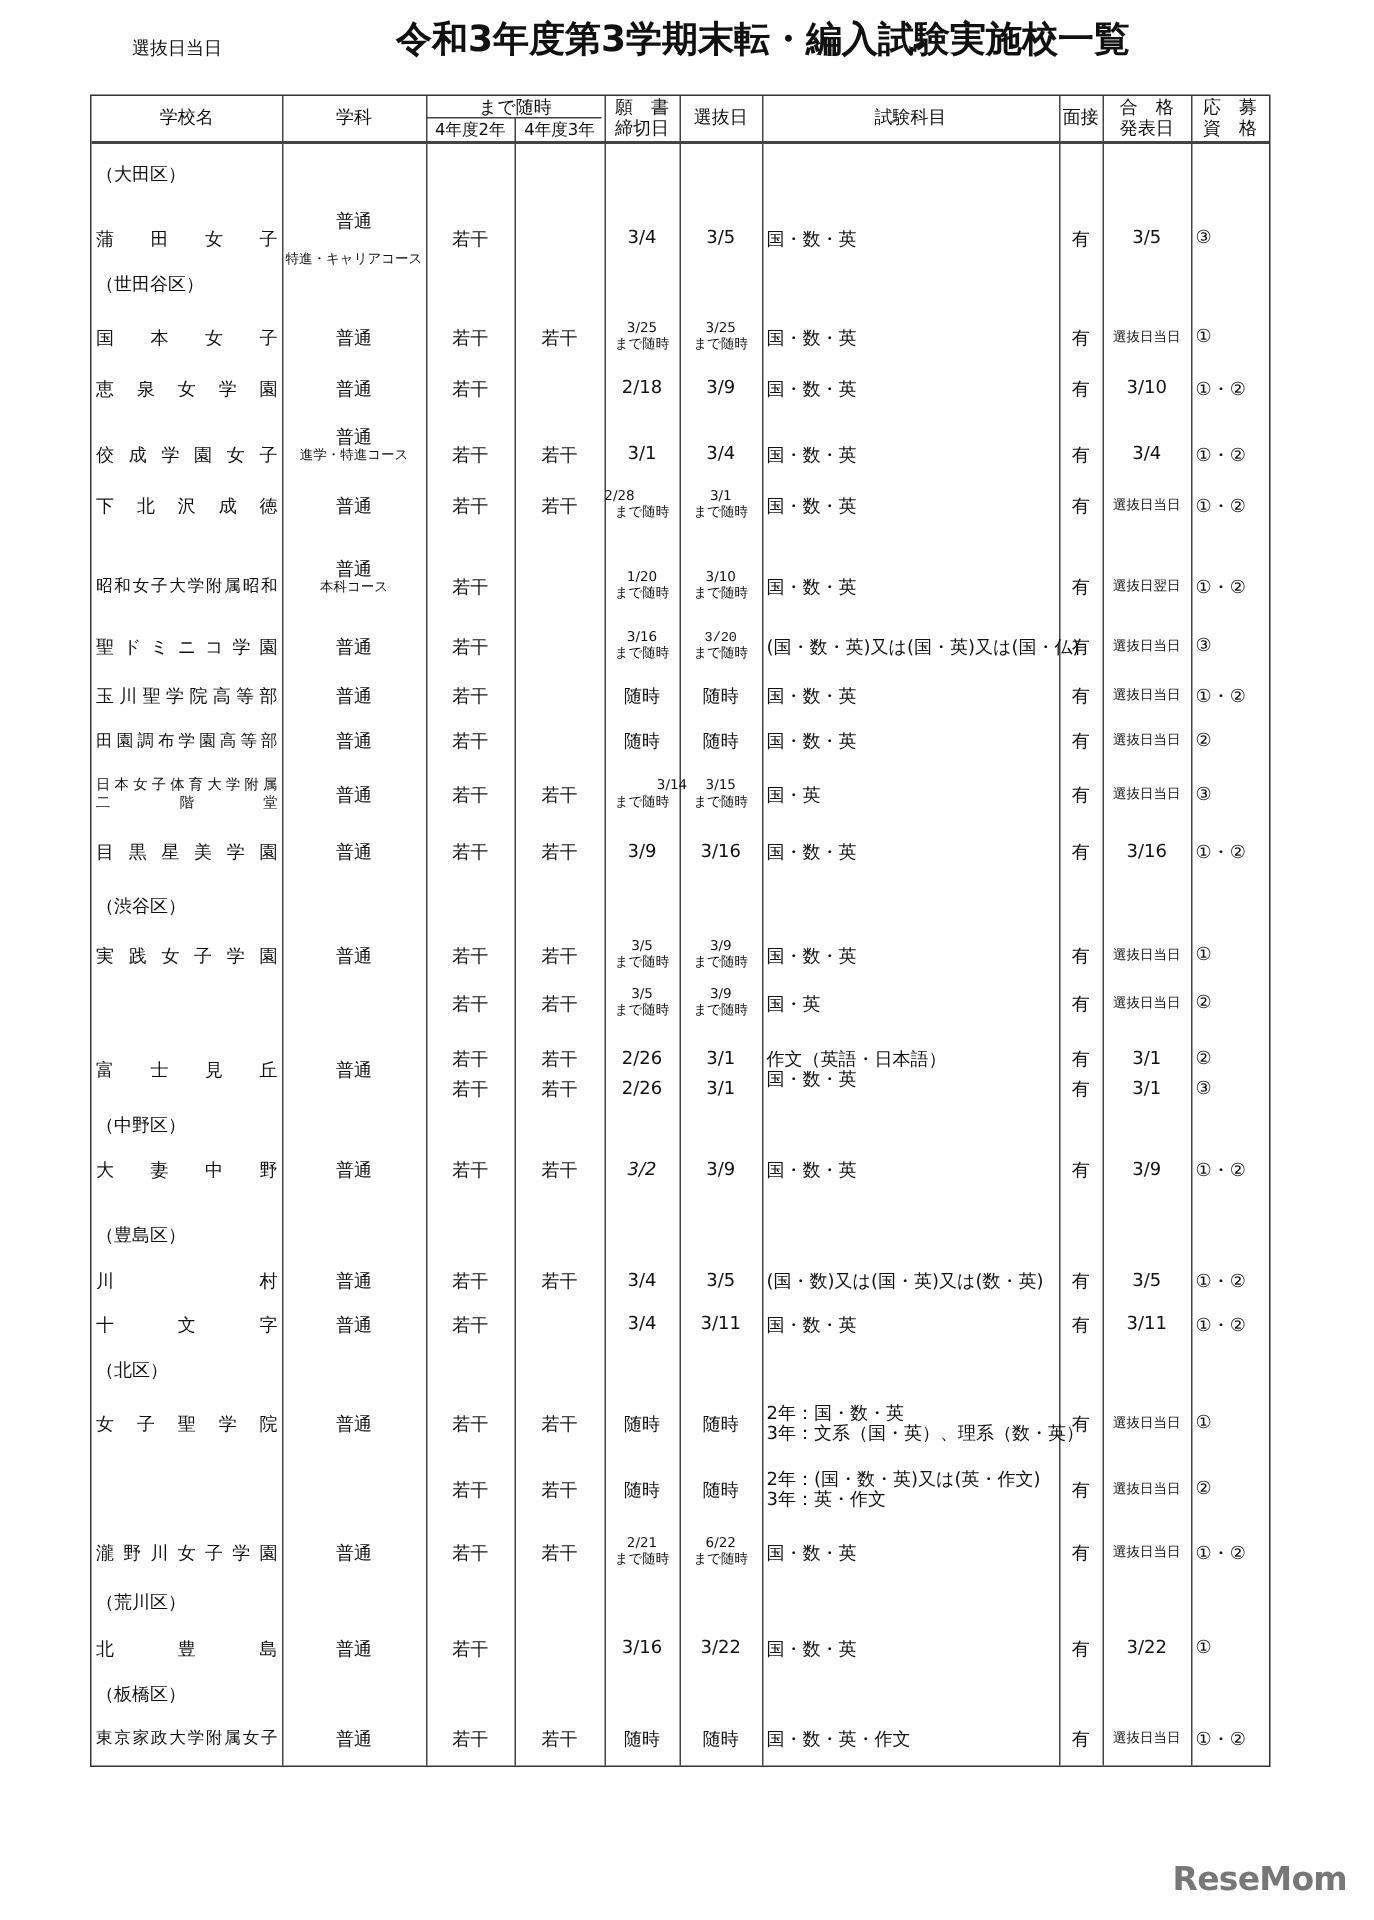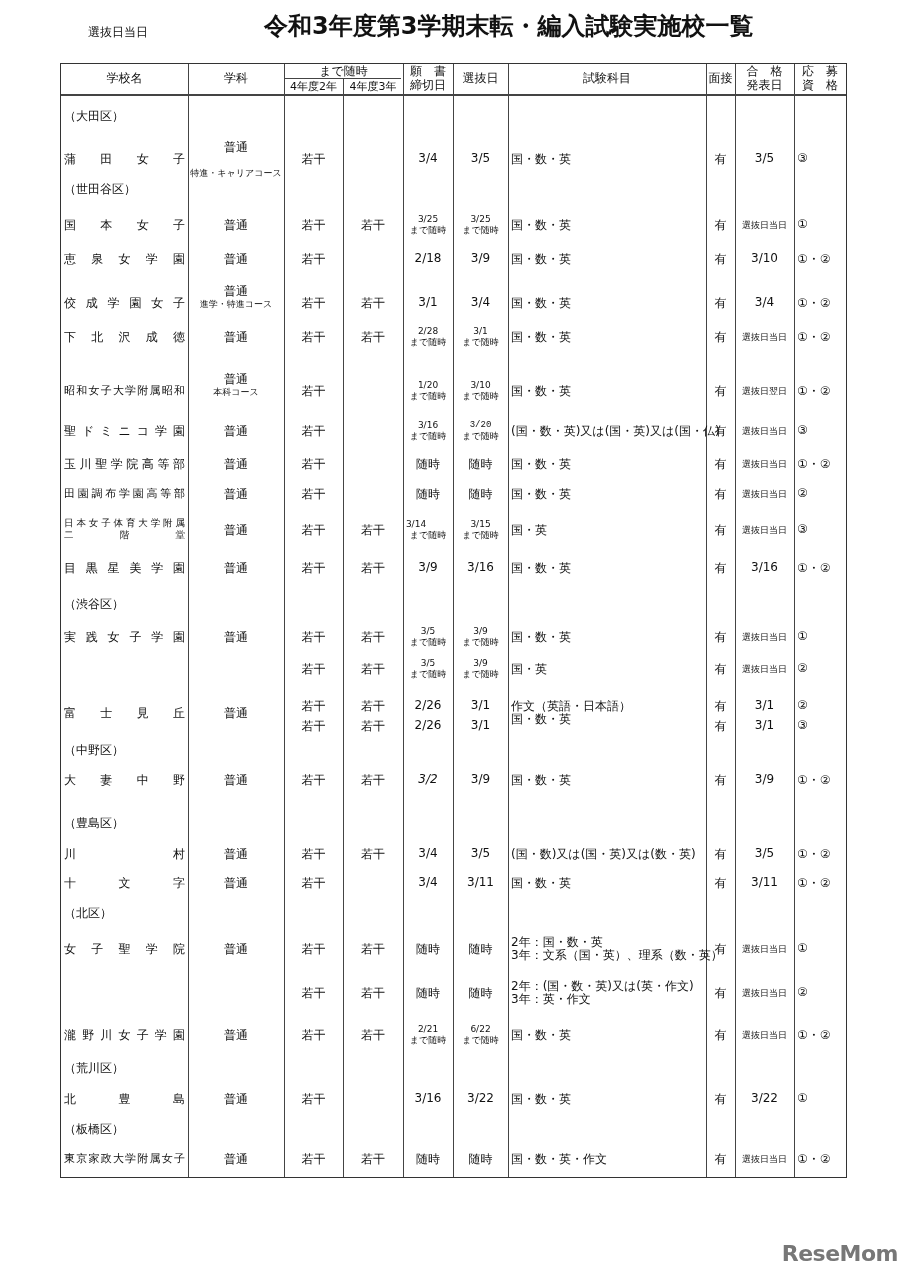--- a/index.html
+++ b/index.html
@@ -132,21 +132,21 @@
       <div class="cell school" style="left: 3px; width: 121px; top: 265px;">
         <span>下</span>
         <span>北</span>
         <span>沢</span>
         <span>成</span>
         <span>徳</span>
       </div>
       <div class="cell c" style="left: 127px; width: 96px; top: 265px;">普通</div>
       <div class="cell c" style="left: 223px; width: 59px; top: 265px;">若干</div>
       <div class="cell c" style="left: 282px; width: 60px; top: 265px;">若干</div>
-      <div class="cell c small" style="left: 342px; width: 50px; top: 262px;">2/28</div>
+      <div class="cell c small" style="left: 327px; width: 50px; top: 262px;">2/28</div>
       <div class="cell c small" style="left: 342px; width: 50px; top: 273px;">まで随時</div>
       <div class="cell c small" style="left: 392px; width: 55px; top: 262px;">3/1</div>
       <div class="cell c small" style="left: 392px; width: 55px; top: 273px;">まで随時</div>
       <div class="cell " style="left: 450px; top: 265px;">国・数・英</div>
       <div class="cell c" style="left: 645px; width: 29px; top: 265px;">有</div>
       <div class="cell c small" style="left: 674px; width: 59px; top: 268px;">選抜日当日</div>
       <div class="cell " style="left: 736px; top: 265px;">①・②</div>
       <div class="cell school tight" style="left: 3px; width: 121px; top: 319px;">
         <span>昭</span>
         <span>和</span>
@@ -243,21 +243,21 @@
         <span>属</span>
       </div>
       <div class="cell school tiny" style="left: 3px; width: 121px; top: 465px;">
         <span>二</span>
         <span>階</span>
         <span>堂</span>
       </div>
       <div class="cell c" style="left: 127px; width: 96px; top: 458px;">普通</div>
       <div class="cell c" style="left: 223px; width: 59px; top: 458px;">若干</div>
       <div class="cell c" style="left: 282px; width: 60px; top: 458px;">若干</div>
-      <div class="cell c small" style="left: 330px; width: 50px; top: 455px;">3/14</div>
+      <div class="cell c small" style="left: 362px; width: 50px; top: 455px;">3/14</div>
       <div class="cell c small" style="left: 342px; width: 50px; top: 466px;">まで随時</div>
       <div class="cell c small" style="left: 392px; width: 55px; top: 455px;">3/15</div>
       <div class="cell c small" style="left: 392px; width: 55px; top: 466px;">まで随時</div>
       <div class="cell " style="left: 450px; top: 458px;">国・英</div>
       <div class="cell c" style="left: 645px; width: 29px; top: 458px;">有</div>
       <div class="cell c small" style="left: 674px; width: 59px; top: 461px;">選抜日当日</div>
       <div class="cell " style="left: 736px; top: 458px;">③</div>
       <div class="cell school" style="left: 3px; width: 121px; top: 496px;">
         <span>目</span>
         <span>黒</span>

